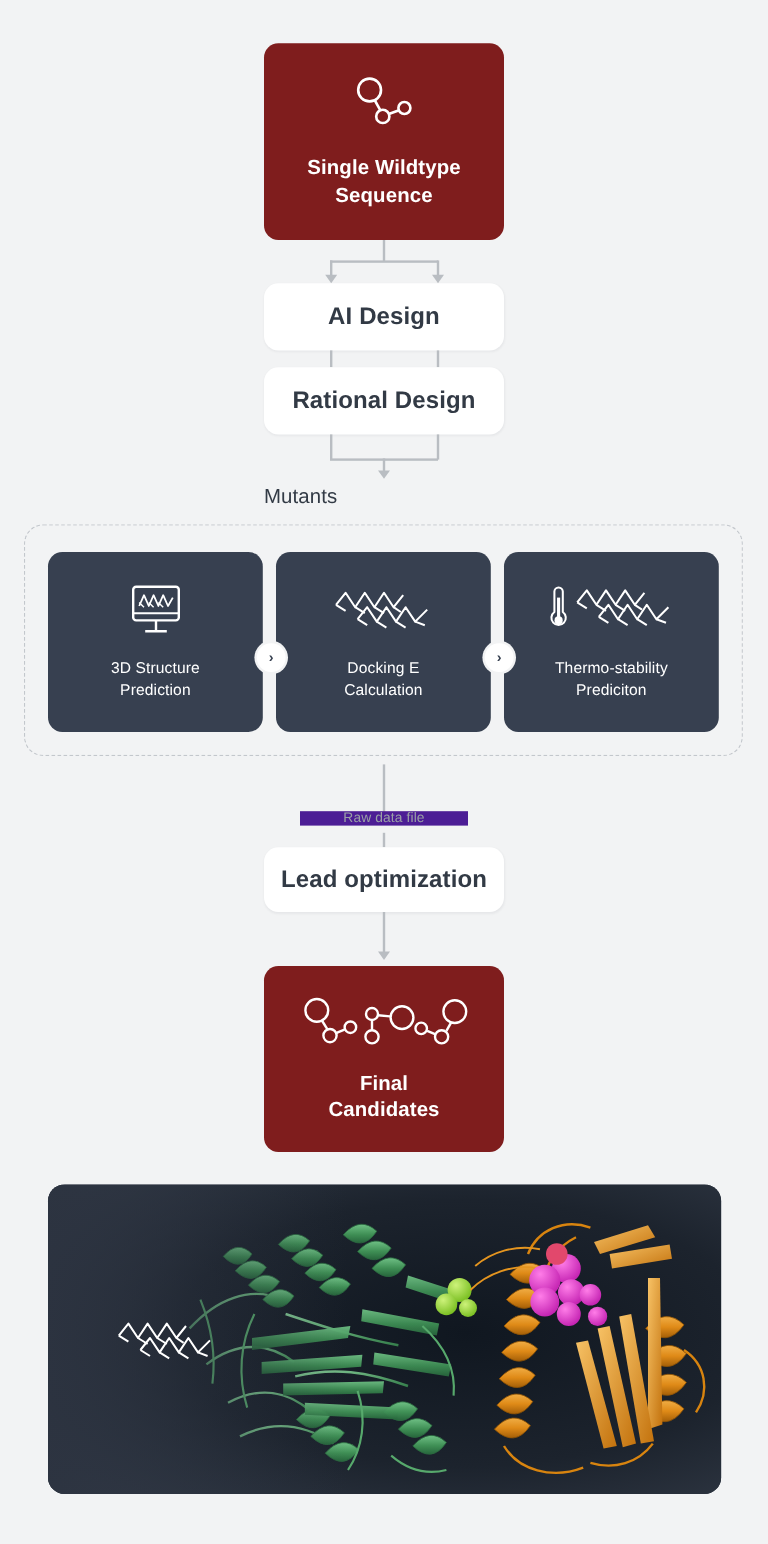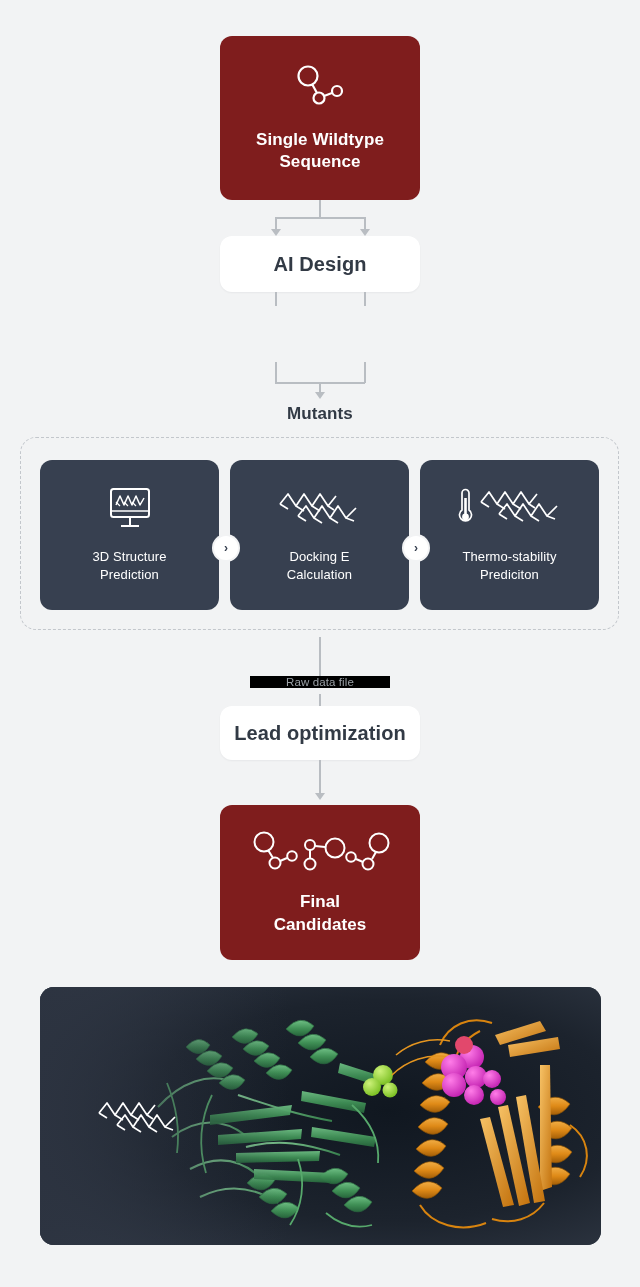--- a/index.html
+++ b/index.html
@@ -48,32 +48,32 @@
     color: #323a45;
     font-size: 20px;
     font-weight: bold;
     letter-spacing: .1px;
     box-shadow: 0 1px 2px rgba(18,24,34,.05);
   }
 
   
   .plain-label {
     position: absolute;
-    text-align: center;
+    text-align: left;
     color: #323a45;
     font-size: 17px;
-    font-weight: bold;
+    font-weight: normal;
     letter-spacing: .1px;
   }
   .small-label {
     position: absolute;
     text-align: center;
     color: #9aa0a6;
     font-size: 11.5px;
-    background: #000000;
+    background: #4c1d95;
     padding: 0 6px;
     letter-spacing: .1px;
   }
 
   
   .vline { position: absolute; width: 1.5px; background: #b9bdc2; }
   .hline { position: absolute; height: 1.5px; background: #b9bdc2; }
   .arrow-head {
     position: absolute;
     width: 0; height: 0;
@@ -169,20 +169,23 @@
   <div class="arrow-head" style="left:271px; top:229px;"></div>
   <div class="arrow-head" style="left:360px; top:229px;"></div>
 
   <div class="node white-box" style="left:220px; top:236px; width:200px; height:56px;">
     <span>AI Design</span>
   </div>
 
   <div class="vline" style="left:275px; top:292px; height:14px;"></div>
   <div class="vline" style="left:364px; top:292px; height:14px;"></div>
 
+  <div class="node white-box" style="left:220px; top:306px; width:200px; height:56px;">
+    <span>Rational Design</span>
+  </div>
 
   <div class="vline" style="left:275px; top:362px; height:21px;"></div>
   <div class="vline" style="left:364px; top:362px; height:21px;"></div>
   <div class="hline" style="left:275px; top:382px; width:90px;"></div>
   <div class="vline" style="left:319px; top:382px; height:12px;"></div>
   <div class="arrow-head" style="left:315px; top:392px;"></div>
 
   <div class="plain-label" style="left:220px; top:404px; width:200px;">Mutants</div>
 
   <div class="dashed-group" style="left:20px; top:437px; width:599px; height:193px;"></div>

